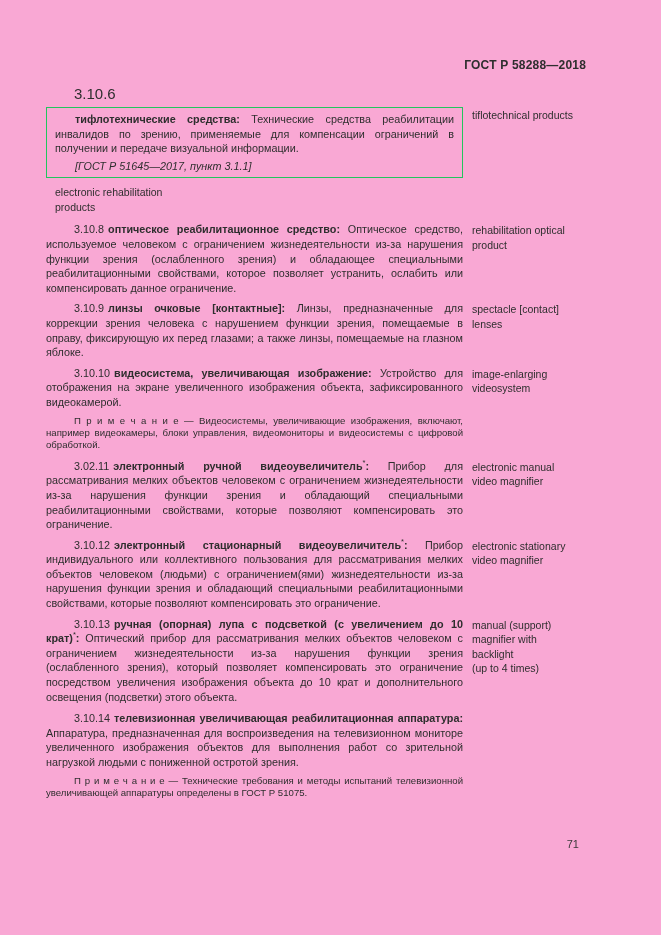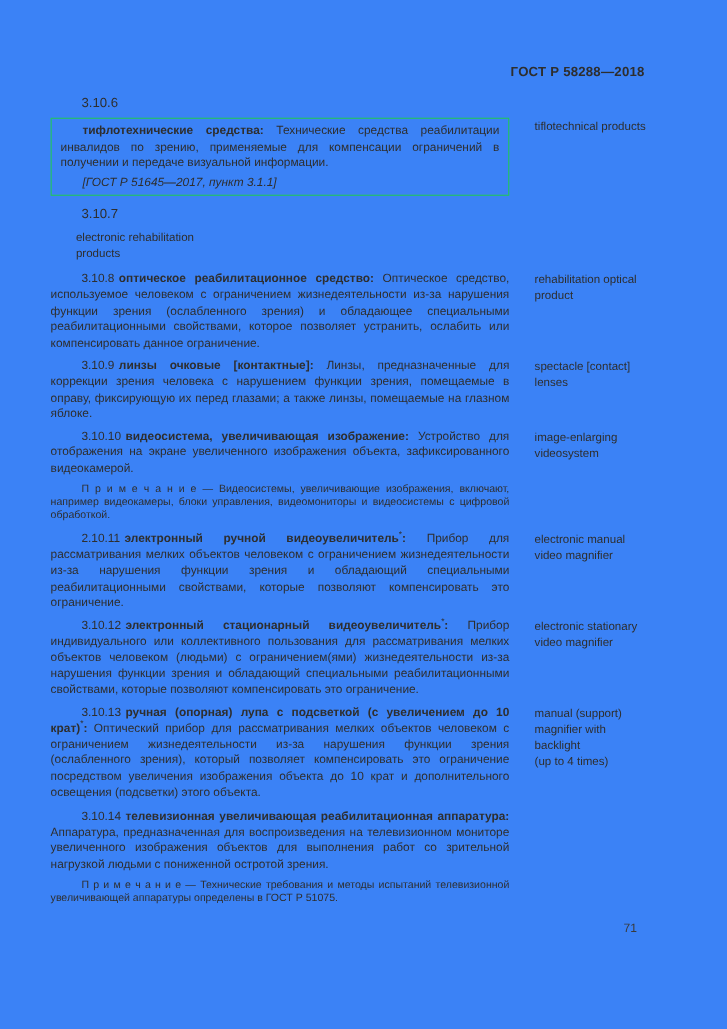--- a/index.html
+++ b/index.html
@@ -7,43 +7,43 @@
     width: 661px; height: 935px;
     background: #ffffff;
     font-family: "Liberation Sans", sans-serif;
     color: #2e2e2e;
   }
   .page {
     position: relative;
     width: 661px; height: 935px;
     box-sizing: border-box;
     padding: 58px 70px 0 46px;
-    background: #3b82f6;
+    background: #f9a8d4;
     overflow: hidden;
   }
   .header {
     width: 540px;
     text-align: right;
     font-weight: bold;
     font-size: 12px;
     line-height: 15px;
     letter-spacing: 0.2px;
   }
   .clause-label {
     width: 417px;
-    font-size: 12px;
+    font-size: 15px;
     line-height: 15px;
     text-indent: 28px;
     margin: 13px 0 0 0;
   }
   .row { display: flex; align-items: flex-start; }
   .main { width: 417px; box-sizing: border-box; flex: 0 0 417px; }
   .note {
     width: 119px;
-    margin-left: 23px;
+    margin-left: 9px;
     font-size: 10.5px;
     line-height: 14.5px;
     white-space: pre-line;
     padding-top: 1px;
   }
   .box {
     border: 1px solid #22c55e;
     padding: 4px 8px 4px 8px;
     box-sizing: border-box;
     width: 417px;
@@ -93,21 +93,20 @@
 
   <p class="clause-label">3.10.6</p>
   <div class="row mt6">
     <div class="box">
       <p class="para"><b>тифлотехнические средства</b><sup class="ast"></sup><b>:</b><span> Технические средства реабилитации инвалидов по зрению, применяемые для компенсации ограничений в получении и передаче визуальной информации.</span></p>
       <p class="para source">[ГОСТ Р 51645—2017, пункт 3.1.1]</p>
     </div>
     <div class="note">tiflotechnical products</div>
   </div>
 
-  <p class="clause-label" style="margin-top:9px">3.10.7</p>
   <div class="row mt6">
     <div class="note">electronic rehabilitation
 products</div>
   </div>
 
   <div class="row mt8">
     <div class="main">
       <p class="para"><span class="num">3.10.8</span><b>оптическое реабилитационное средство</b><sup class="ast"></sup><b>:</b><span> Оптическое средство, используемое человеком с ограничением жизнедеятельности из-за нарушения функции зрения (ослабленного зрения) и обладающее специальными реабилитационными свойствами, которое позволяет устранить, ослабить или компенсировать данное ограничение.</span></p>
     </div>
     <div class="note">rehabilitation optical
@@ -126,21 +125,21 @@
     <div class="main">
       <p class="para"><span class="num">3.10.10</span><b>видеосистема, увеличивающая изображение</b><sup class="ast"></sup><b>:</b><span> Устройство для отображения на экране увеличенного изображения объекта, зафиксированного видеокамерой.</span></p>
       <p class="note-para">П р и м е ч а н и е — Видеосистемы, увеличивающие изображения, включают, например видеокамеры, блоки управления, видеомониторы и видеосистемы с цифровой обработкой.</p>
     </div>
     <div class="note">image-enlarging
 videosystem</div>
   </div>
 
   <div class="row mt7">
     <div class="main">
-      <p class="para"><span class="num">2.10.11</span><b>электронный ручной видеоувеличитель</b><sup class="ast">*</sup><b>:</b><span> Прибор для рассматривания мелких объектов человеком с ограничением жизнедеятельности из-за нарушения функции зрения и обладающий специальными реабилитационными свойствами, которые позволяют компенсировать это ограничение.</span></p>
+      <p class="para"><span class="num">3.02.11</span><b>электронный ручной видеоувеличитель</b><sup class="ast">*</sup><b>:</b><span> Прибор для рассматривания мелких объектов человеком с ограничением жизнедеятельности из-за нарушения функции зрения и обладающий специальными реабилитационными свойствами, которые позволяют компенсировать это ограничение.</span></p>
     </div>
     <div class="note">electronic manual
 video magnifier</div>
   </div>
 
   <div class="row mt6">
     <div class="main">
       <p class="para"><span class="num">3.10.12</span><b>электронный стационарный видеоувеличитель</b><sup class="ast">*</sup><b>:</b><span> Прибор индивидуального или коллективного пользования для рассматривания мелких объектов человеком (людьми) с ограничением(ями) жизнедеятельности из-за нарушения функции зрения и обладающий специальными реабилитационными свойствами, которые позволяют компенсировать это ограничение.</span></p>
     </div>
     <div class="note">electronic stationary

